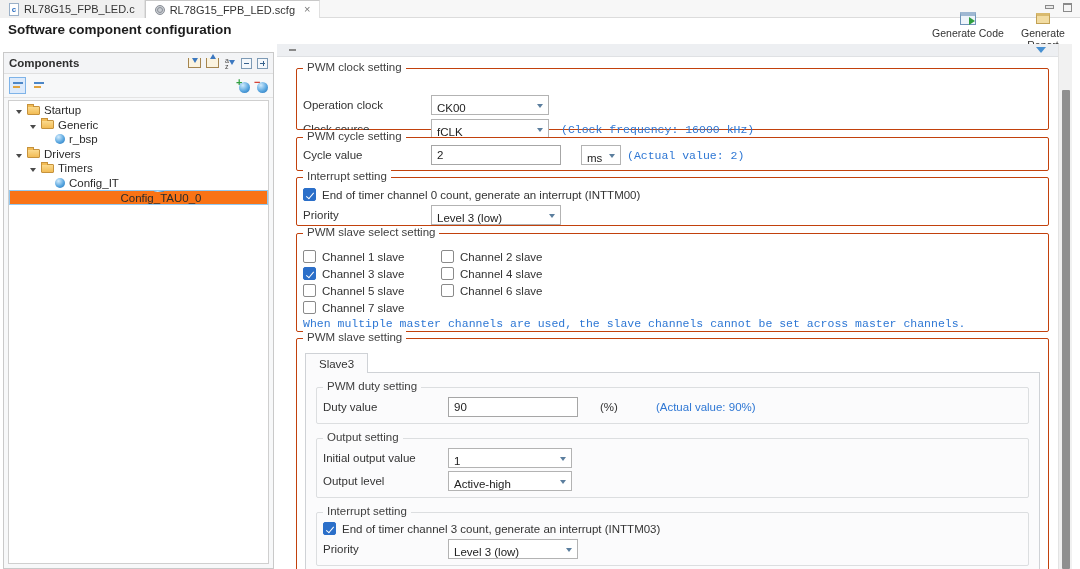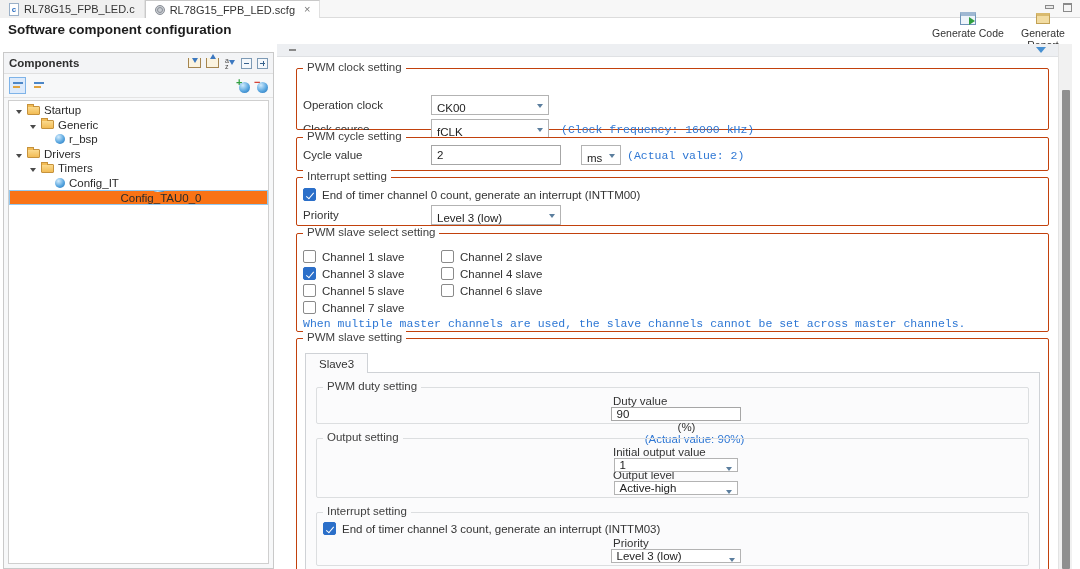--- a/index.html
+++ b/index.html
@@ -123,21 +123,21 @@
   .cbgrid-row .cbrow { width:138px; padding-left:6px;align-items:flex-end; }
   .g4 .note { display:block; margin:3px 0 0 6px; }
 
   
   .tabstrip { position:relative; margin:14px 8px 0 8px; height:19px; }
   .tab-slave { position:absolute; left:0; top:0; height:20px; padding:0 13px; background:#fbfbfc;
     border:1px solid #cfd2d6; border-bottom:none; display:flex; align-items:center; color:#333; z-index:2; }
   .tabpage { position:relative; margin:0 8px; height:252px; border:1px solid #cfd2d6; background:#fbfbfc; margin-top:0px; }
   .igroup { position:relative; margin:14px 10px 0 10px; border:1px solid #dcdee0; border-radius:2px; }
   .igroup .legend { background:#fbfbfc; }
-  .igroup .frow { height:23px;flex-direction:column; }
+  .igroup .frow { height:23px; }
   .igroup { padding:7px 0 5px 0; }
   .iflabel { width:125px; color:#333; }
   .w124 { width:124px; }
   .unit { margin-left:22px; color:#333; }
   .note2 { color:#2e77d4; margin-left:38px; }
 
   
   .vscroll { position:absolute; left:1058px; top:44px; width:14px; height:525px; background:#f1f1f1; border-left:1px solid #e3e3e3; }
   .vthumb { position:absolute; left:3px; top:46px; width:8px; height:479px; background:#8f8f8f; border-radius:1px; }
 </style>

